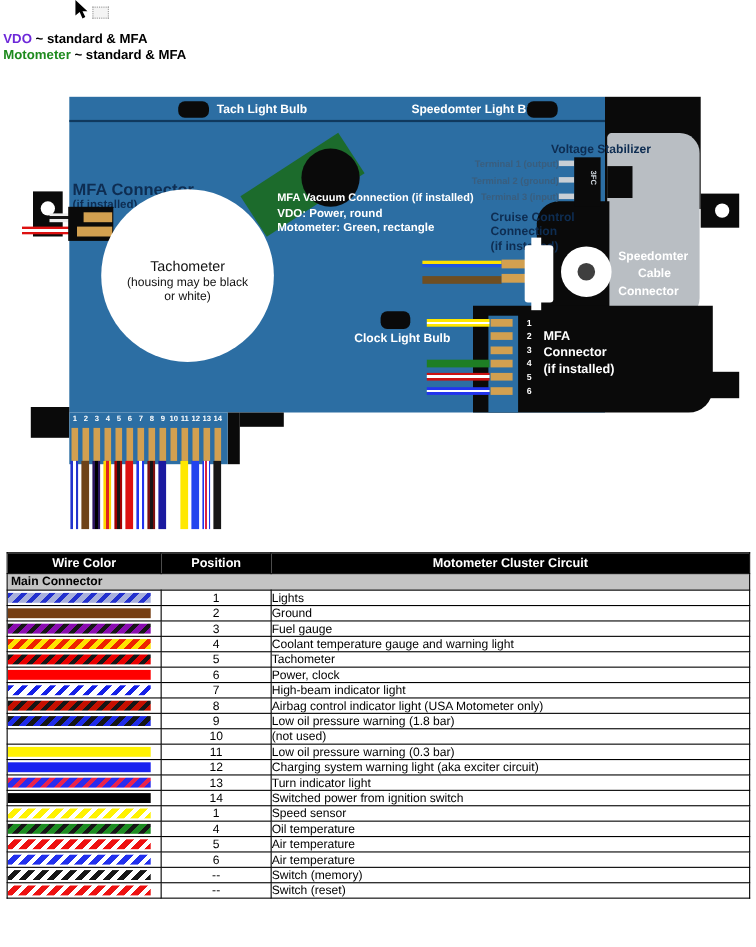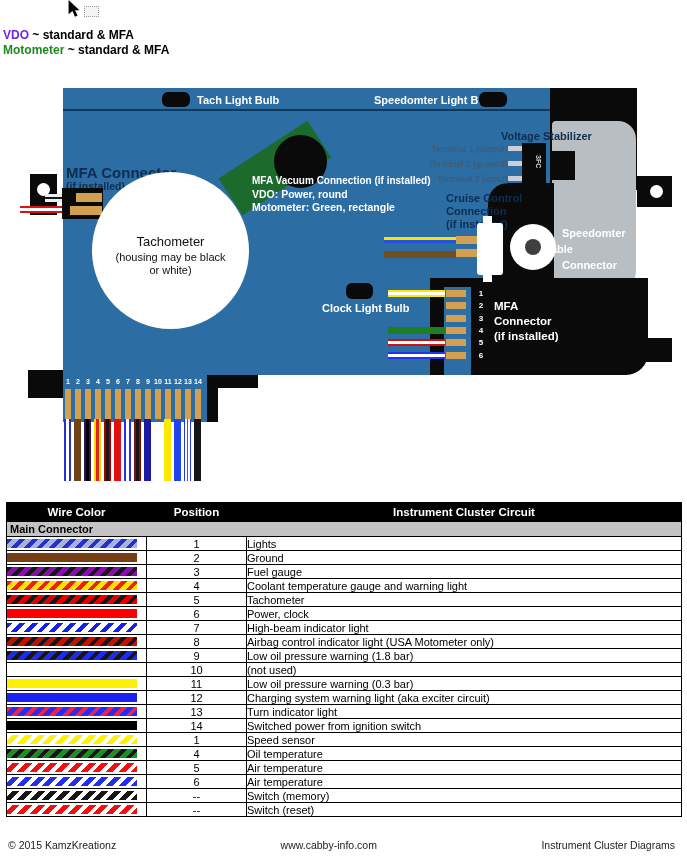--- a/index.html
+++ b/index.html
@@ -129,21 +129,21 @@
     <div class="wire" style="left: 384px; top: 251px; width: 72px; height: 7px; background: rgb(110, 78, 34);"></div>
     <div class="pin" style="left:456px;top:236px;width:22px;height:8px"></div>
     <div class="pin" style="left:456px;top:249px;width:22px;height:8px"></div>
     <div class="conn-white" style="left:477px;top:223px;width:26px;height:52px;border-radius:3px"></div>
     <div class="conn-white" style="left:483px;top:216px;width:9px;height:8px"></div>
     <div class="conn-white" style="left:483px;top:274px;width:9px;height:8px"></div>
 
     <div class="conn-white circle" style="left:510px;top:224px;width:46px;height:46px"></div>
     <div class="abs circle" style="left:525px;top:239px;width:16px;height:16px;background:#3F3F3F"></div>
     <div class="lbl" style="left:562px;top:227px">Speedomter</div>
-    <div class="lbl" style="left:543px;top:243px">Cable</div>
+    <div class="lbl" style="left:580px;top:243px">Cable</div>
     <div class="lbl" style="left:562px;top:259px">Connector</div>
 
     <div class="abs bulb" style="left:346px;top:283px;width:27px;height:16px"></div>
     <div class="lbl" style="left:322px;top:302px">Clock Light Bulb</div>
 
     <div class="abs" style="left:444px;top:287px;width:27px;height:88px;background:#2C6EA3"></div>
     <div class="abs">
         <div class="pin" style="left: 446px; top: 290px; width: 20px; height: 7px;"></div>
         <div class="pin-num" style="left: 476px; top: 289px; width: 10px; font-size: 8px;">1</div>
         <div class="wire" style="left: 388px; top: 290px; width: 57px; height: 7px; background: linear-gradient(rgb(255, 232, 0) 0%, rgb(255, 232, 0) 33.3333%, rgb(255, 255, 255) 33.3333%, rgb(255, 255, 255) 66.6667%, rgb(255, 232, 0) 66.6667%, rgb(255, 232, 0) 100%);"></div>
@@ -217,21 +217,21 @@
   <table class="wiretable">
     <colgroup>
         <col style="width:140px">
         <col style="width:100px">
         <col>
       </colgroup>
     <thead>
       <tr>
         <th>Wire Color</th>
         <th>Position</th>
-        <th>Instrument Cluster Circuit</th>
+        <th>Motometer Cluster Circuit</th>
       </tr>
     </thead>
     <tbody>
         <tr class="section">
           <td colspan="3">Main Connector</td>
         </tr>
         <tr class="data">
           <td class="swcell">
             <div class="swatch" style="background: repeating-linear-gradient(135deg, rgb(34, 48, 206) 0px, rgb(34, 48, 206) 4px, rgb(168, 176, 220) 4px, rgb(168, 176, 220) 9px);"></div>
           </td>
@@ -365,18 +365,13 @@
         <tr class="data">
           <td class="swcell">
             <div class="swatch" style="background: repeating-linear-gradient(135deg, rgb(255, 255, 255) 0px, rgb(255, 255, 255) 4px, rgb(238, 17, 17) 4px, rgb(238, 17, 17) 9px);"></div>
           </td>
           <td class="pos">--</td>
           <td class="circ">Switch (reset)</td>
         </tr>
       </tbody>
   </table>
 
-  <div class="abs footer">
-    <span class="fl">© 2015 KamzKreationz</span>
-    <span class="fc">www.cabby-info.com</span>
-    <span class="fr">Instrument Cluster Diagrams</span>
-  </div>
 </div>
 
 </body></html>

